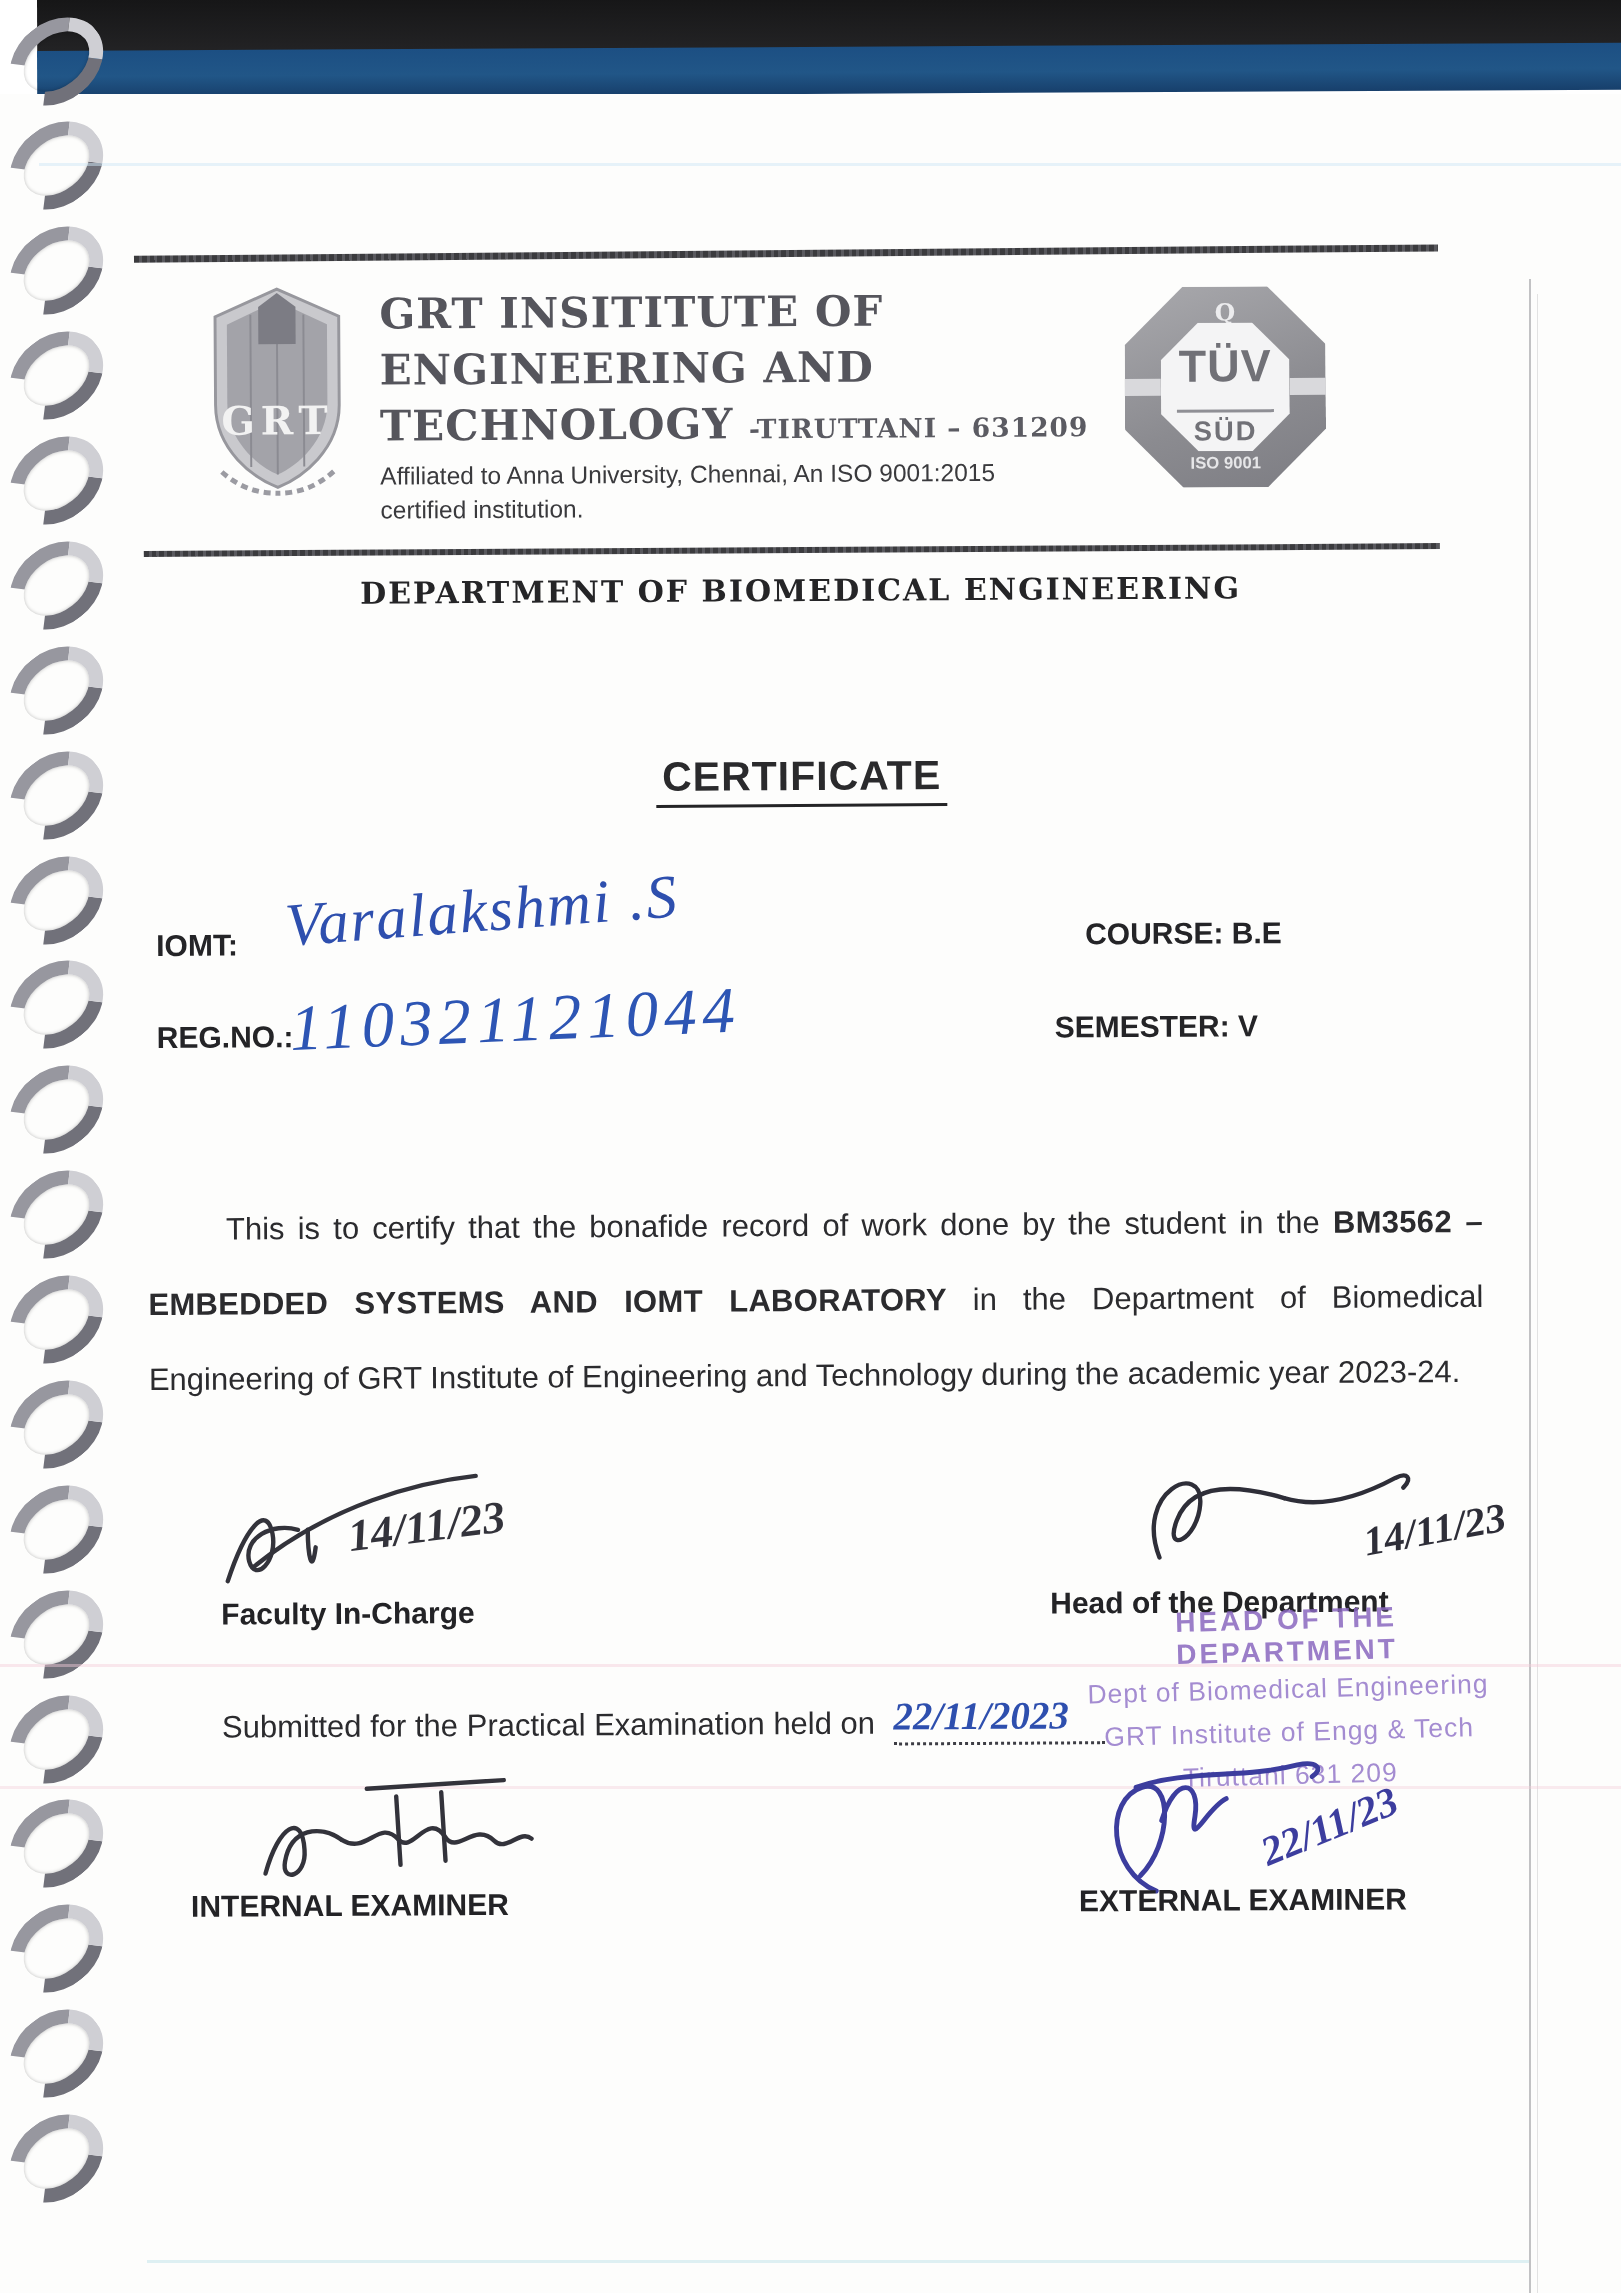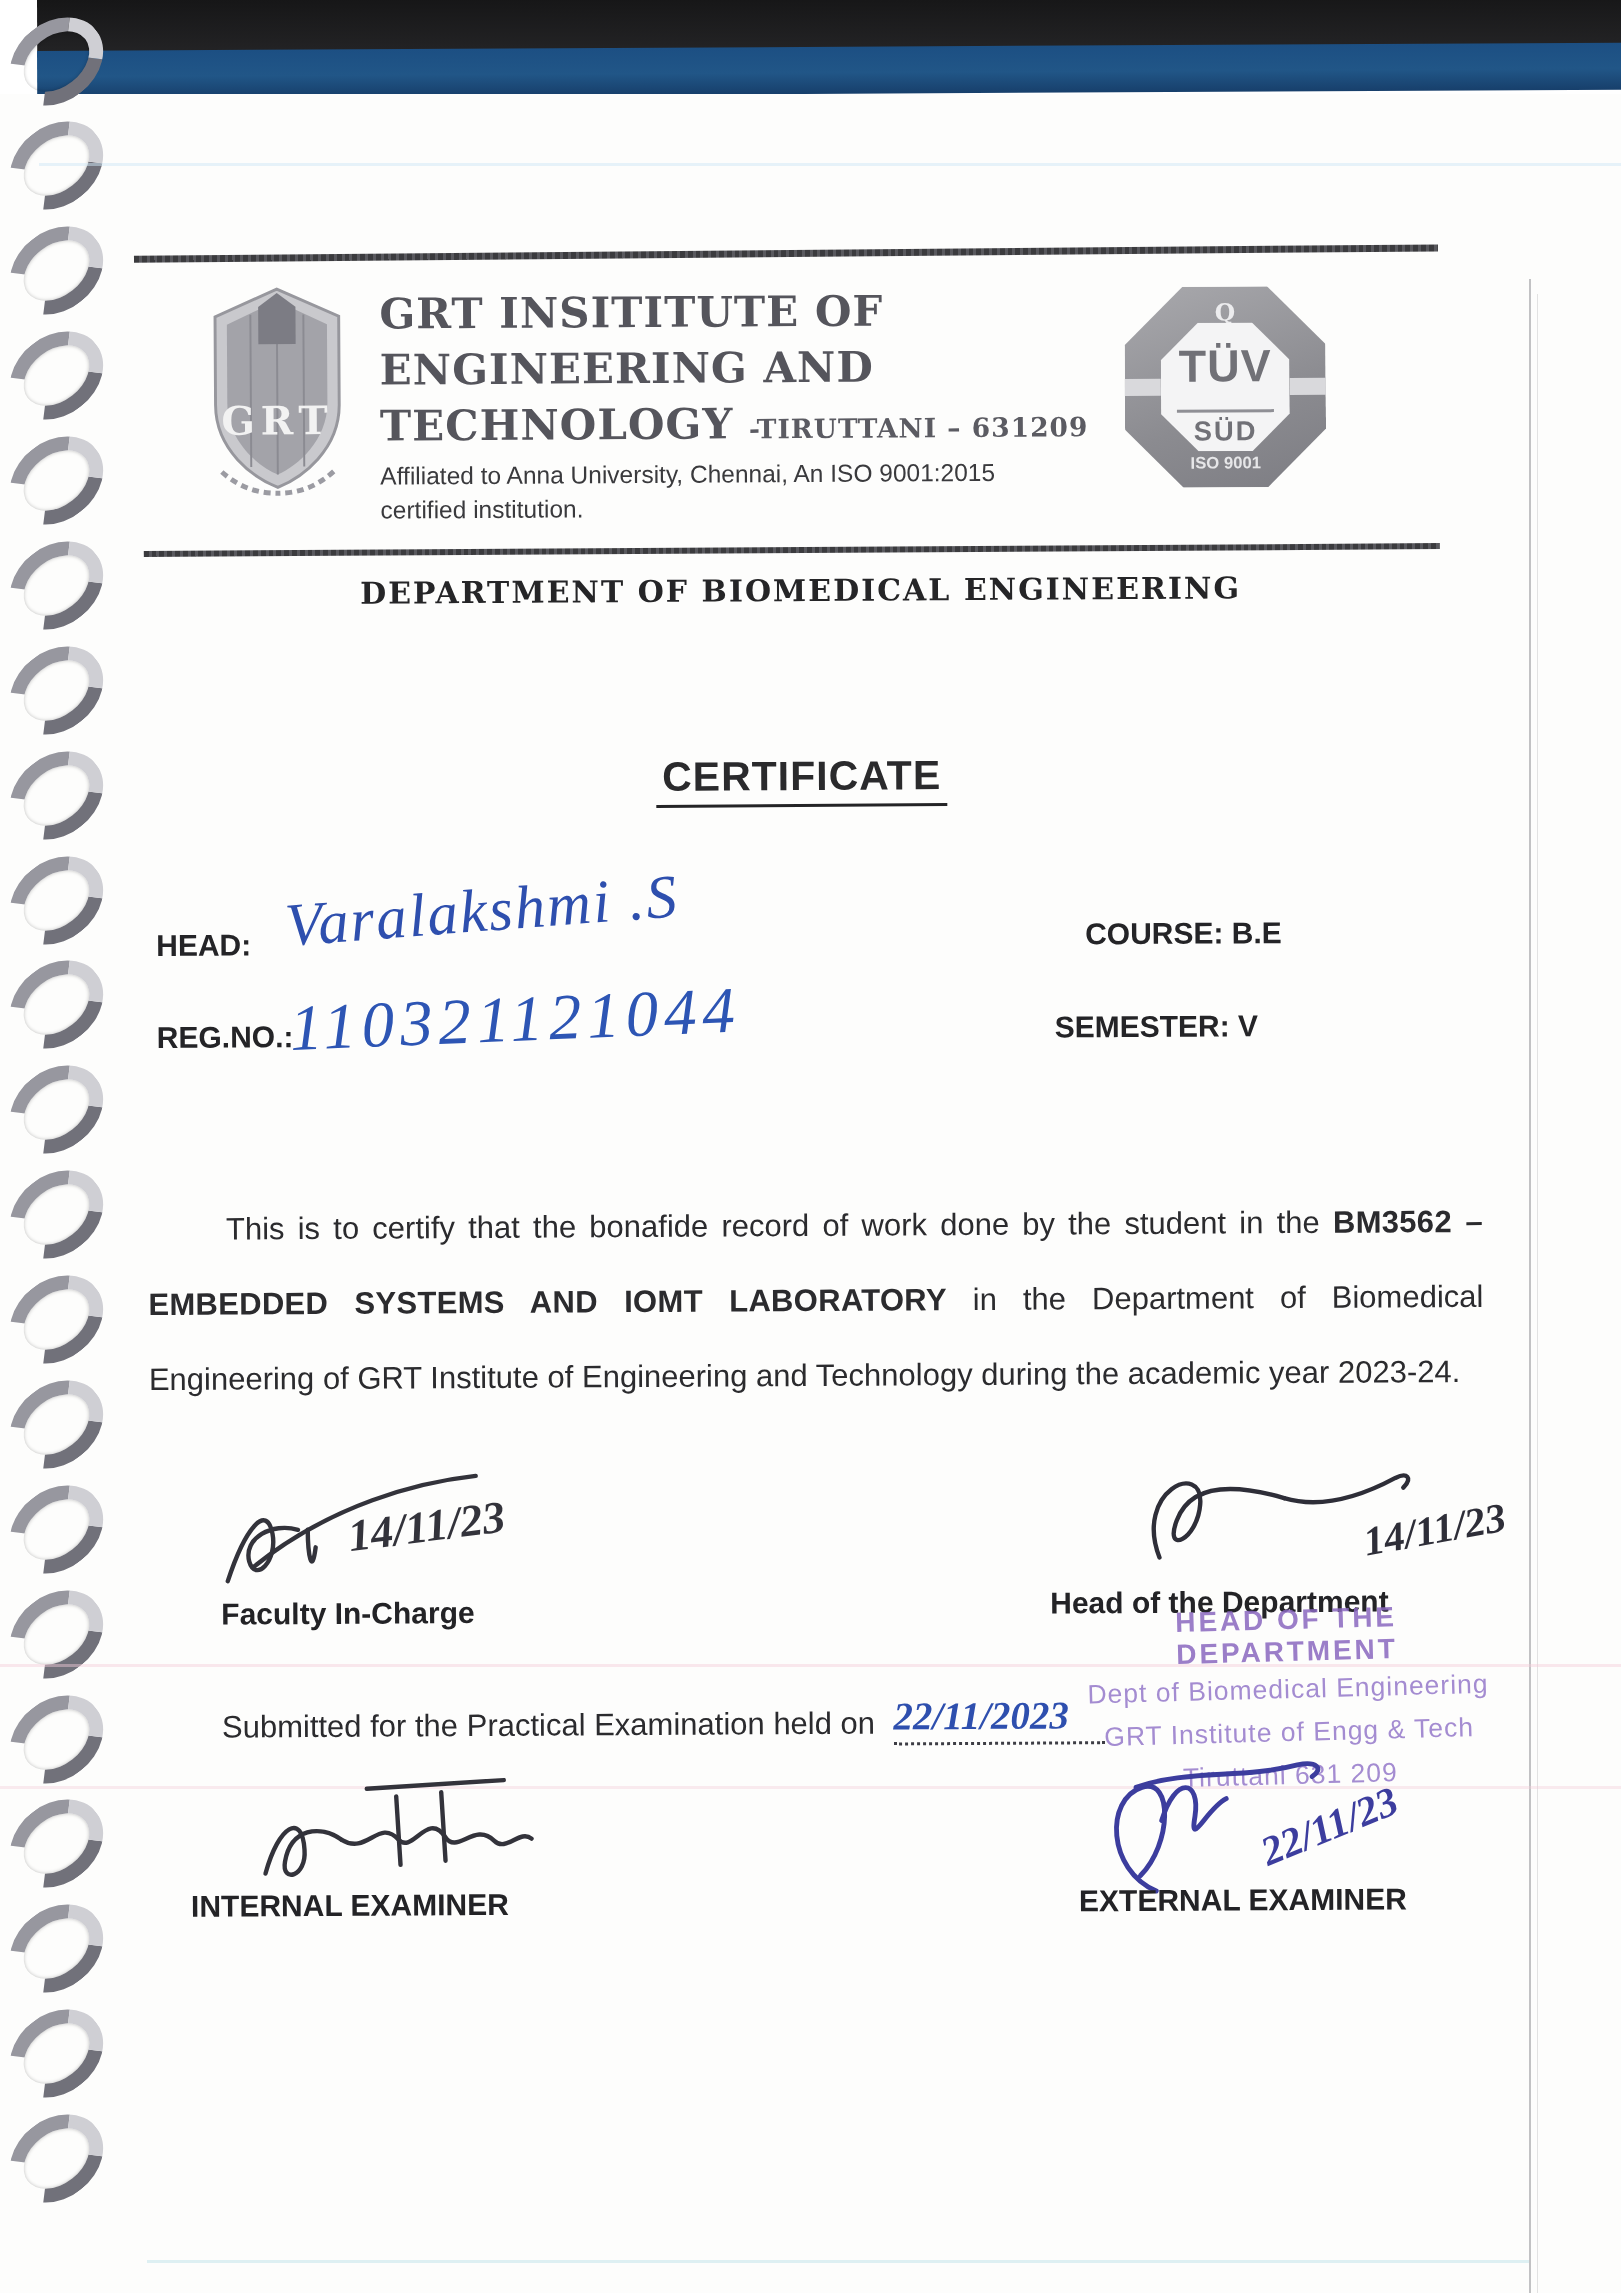--- a/index.html
+++ b/index.html
@@ -147,21 +147,21 @@
     <div class="tuv-sud">SÜD</div>
     <div class="tuv-iso">ISO 9001</div>
   </div>
 
   <div class="abs dept">DEPARTMENT OF BIOMEDICAL ENGINEERING</div>
 
   <div class="abs cert-title">
     <span>CERTIFICATE</span>
   </div>
 
-  <div class="abs label" style="left:157px;top:925px;">HEAD:</div>
+  <div class="abs label" style="left:157px;top:925px;">IOMT:</div>
   <div class="abs hand hand-name">Varalakshmi .S</div>
   <div class="abs label" style="left:1086px;top:919px;">COURSE: B.E</div>
   <div class="abs label" style="left:157px;top:1017px;">REG.NO.:</div>
   <div class="abs hand hand-reg">110321121044</div>
   <div class="abs label" style="left:1055px;top:1012px;">SEMESTER: V</div>
 
   <div class="abs para">
     <span>This is to certify that the bonafide record of work done by the student in the </span><b>BM3562 – EMBEDDED SYSTEMS AND IOMT LABORATORY</b><span> in the Department of Biomedical Engineering of GRT Institute of Engineering and Technology during the academic year 2023-24.</span>
   </div>
 

